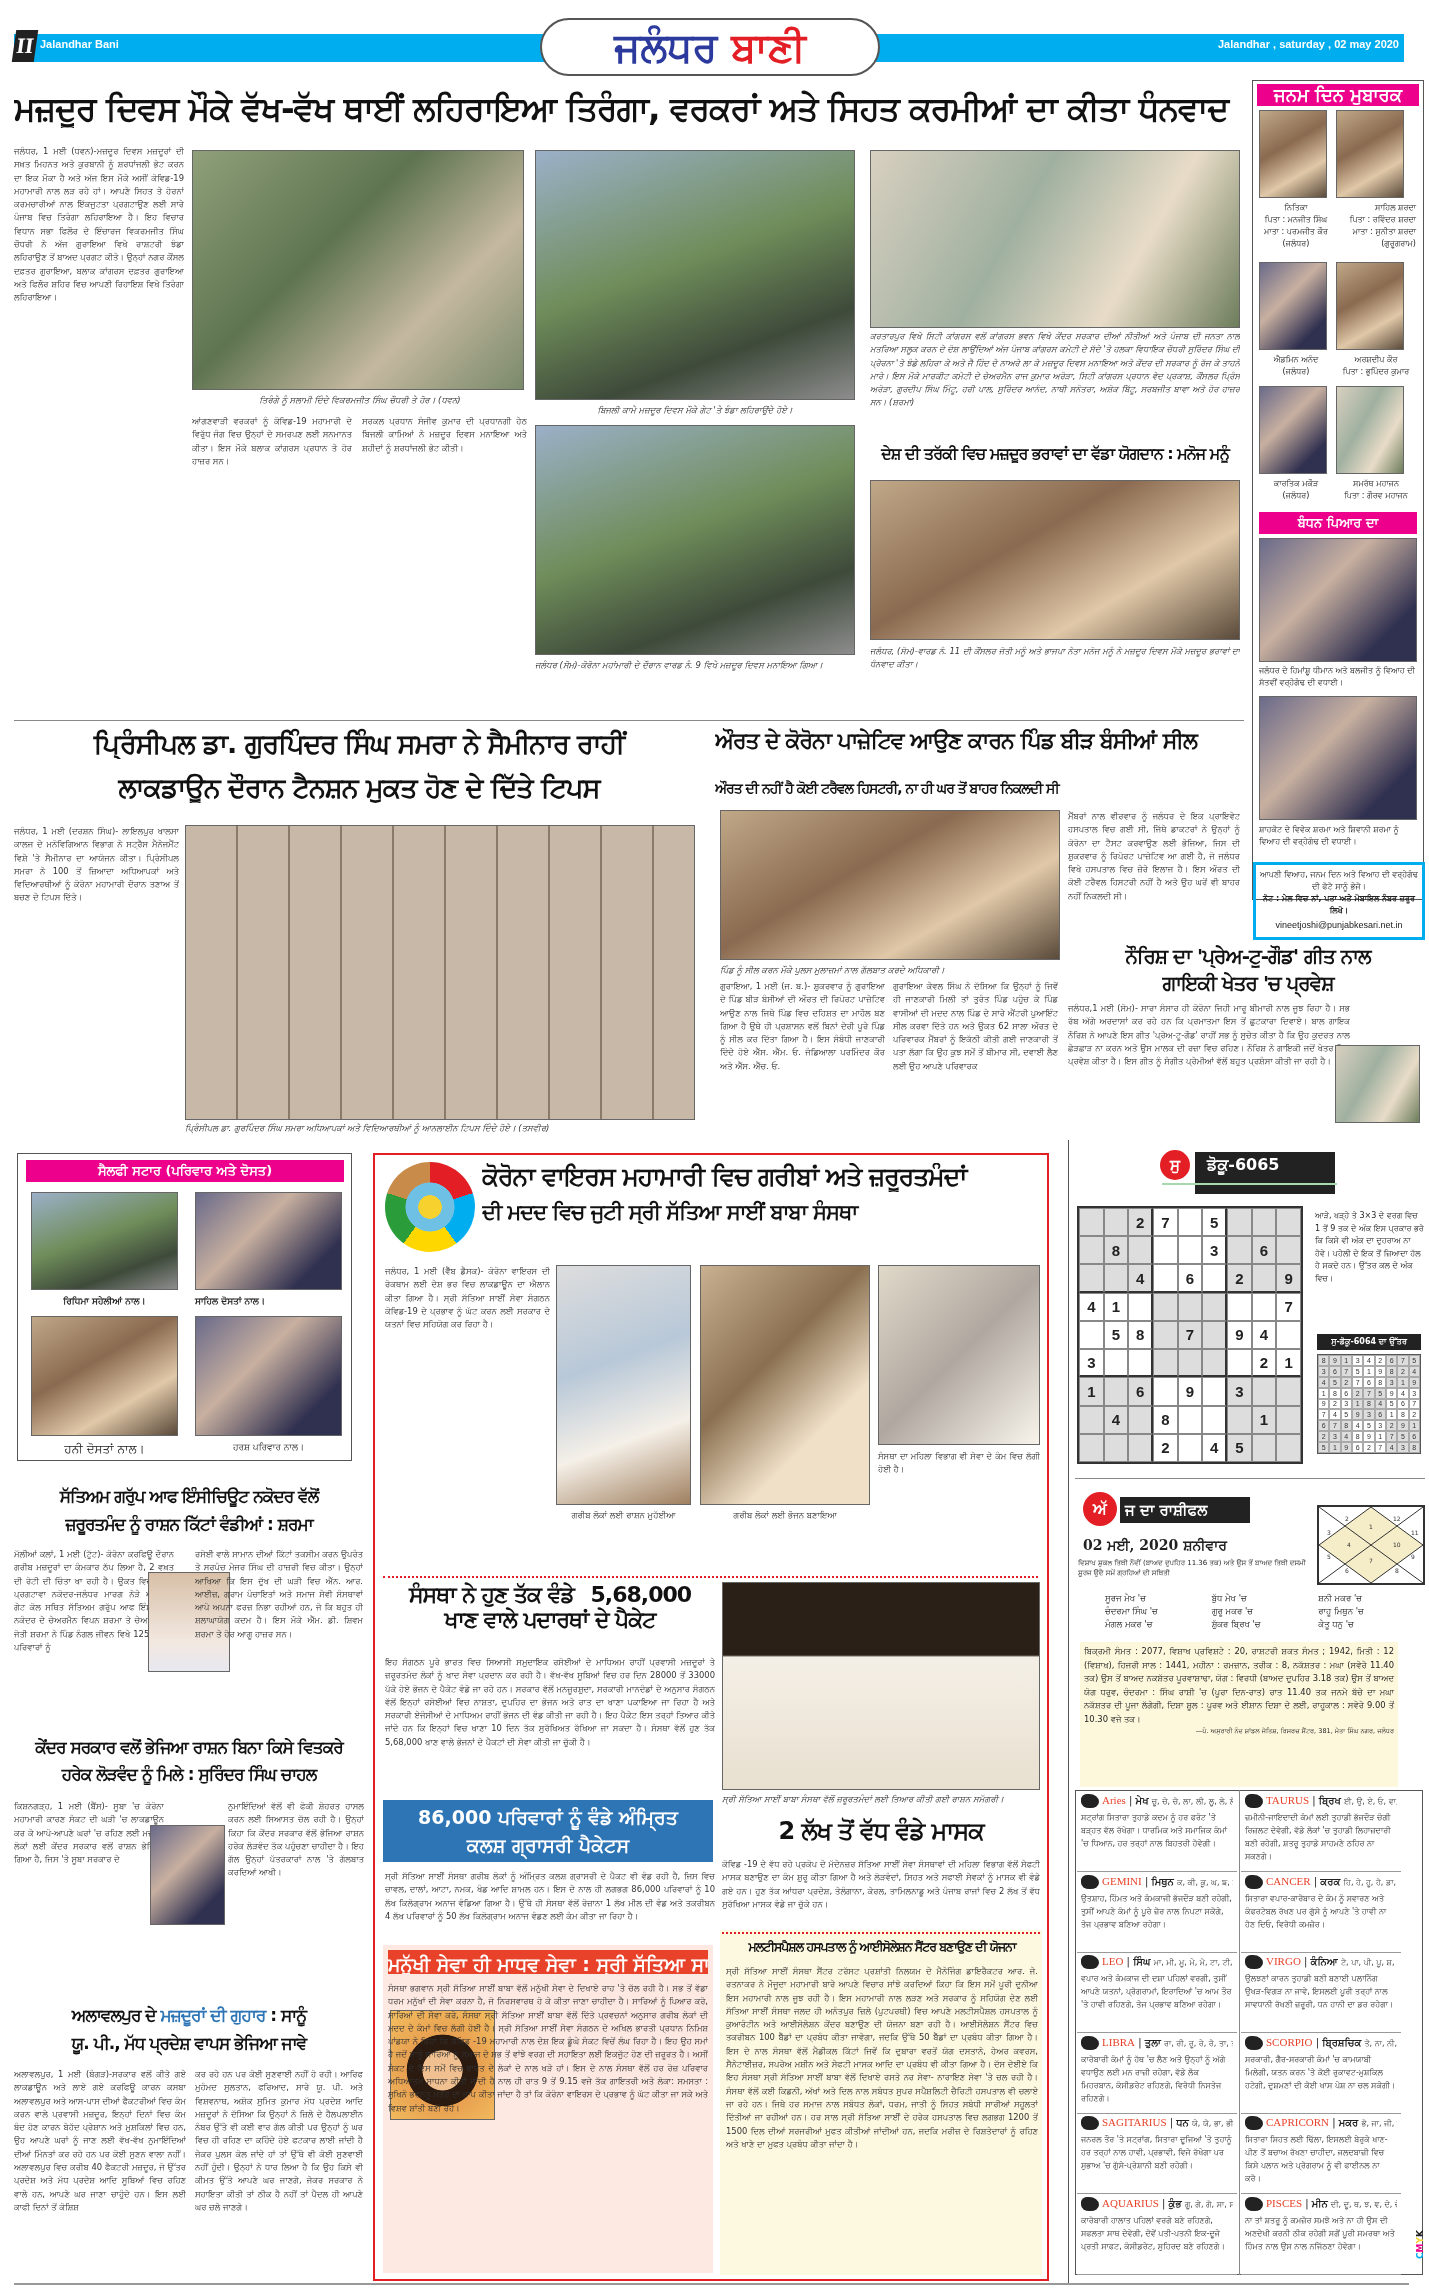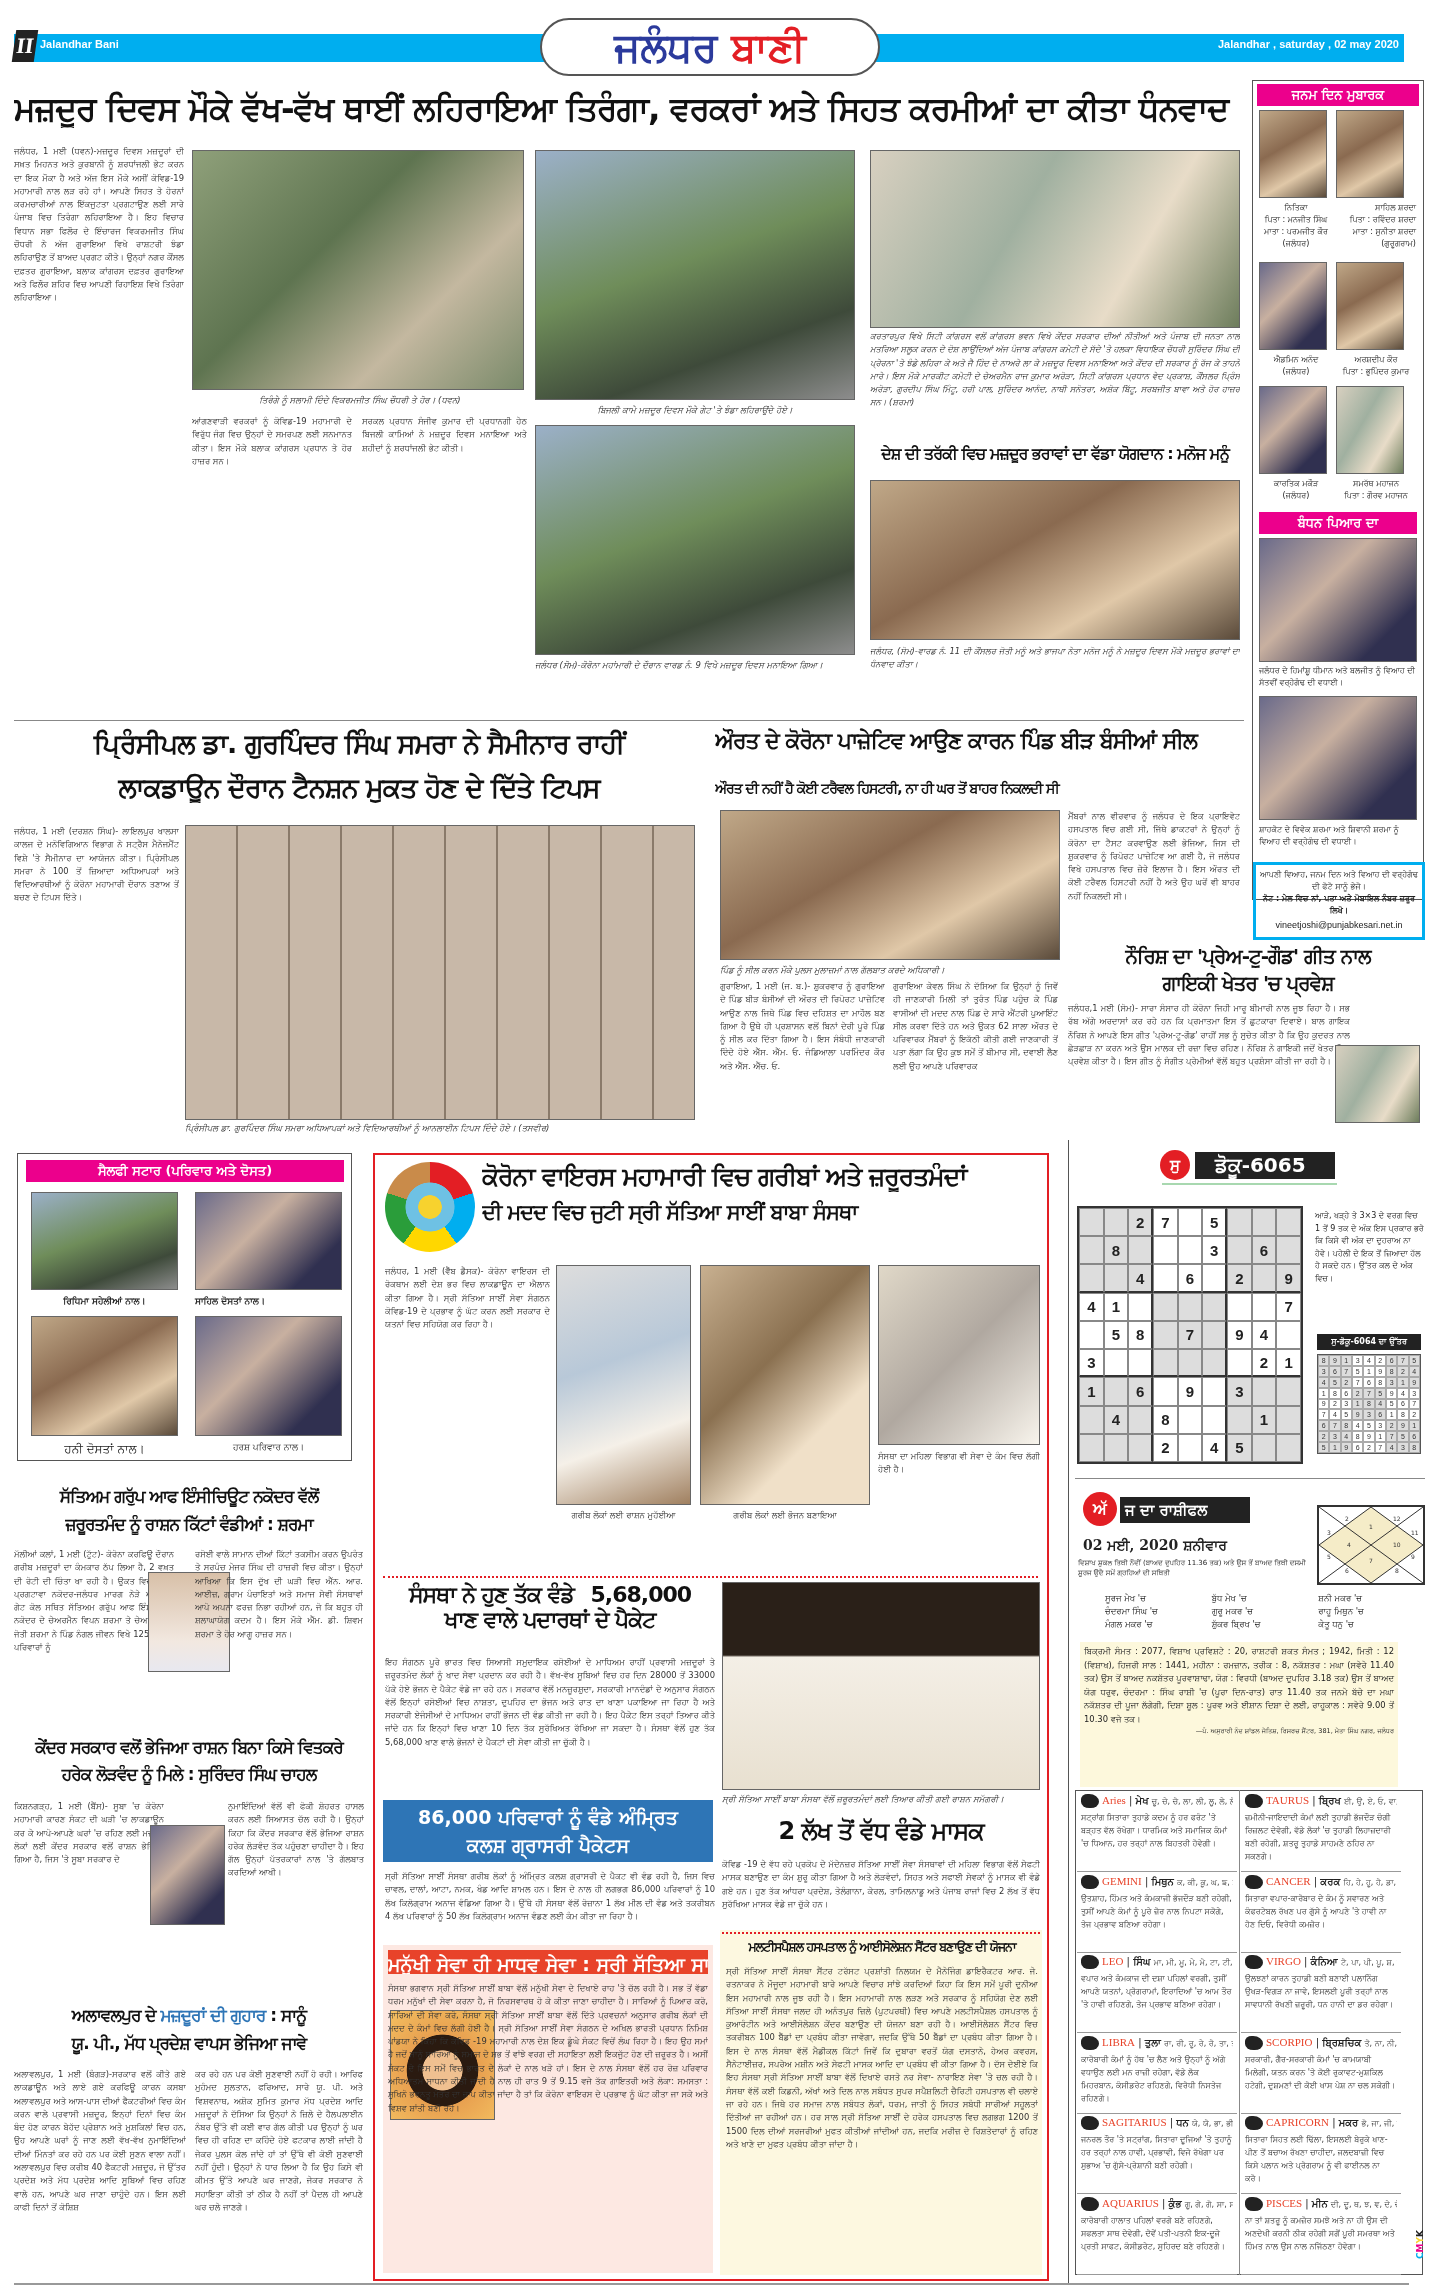--- a/index.html
+++ b/index.html
@@ -78,21 +78,21 @@
 <div class="abs col-text" style="left:870px;top:645px;width:370px;height:60px;font-style:italic">ਜਲੰਧਰ, (ਸੋਮ)-ਵਾਰਡ ਨੰ. 11 ਦੀ ਕੌਂਸਲਰ ਜੋਤੀ ਮਨੂੰ ਅਤੇ ਭਾਜਪਾ ਨੇਤਾ ਮਨੋਜ ਮਨੂੰ ਨੇ ਮਜ਼ਦੂਰ ਦਿਵਸ ਮੌਕੇ ਮਜ਼ਦੂਰ ਭਰਾਵਾਂ ਦਾ ਧੰਨਵਾਦ ਕੀਤਾ।</div>
 
 <div class="abs col-text" style="left:192px;top:415px;width:160px;height:300px">ਆਂਗਣਵਾੜੀ ਵਰਕਰਾਂ ਨੂੰ ਕੋਵਿਡ-19 ਮਹਾਮਾਰੀ ਦੇ ਵਿਰੁੱਧ ਜੰਗ ਵਿਚ ਉਨ੍ਹਾਂ ਦੇ ਸਮਰਪਣ ਲਈ ਸਨਮਾਨਤ ਕੀਤਾ। ਇਸ ਮੌਕੇ ਬਲਾਕ ਕਾਂਗਰਸ ਪ੍ਰਧਾਨ ਤੇ ਹੋਰ ਹਾਜ਼ਰ ਸਨ।</div>
 <div class="abs col-text" style="left:362px;top:415px;width:165px;height:300px">ਸਰਕਲ ਪ੍ਰਧਾਨ ਸੰਜੀਵ ਕੁਮਾਰ ਦੀ ਪ੍ਰਧਾਨਗੀ ਹੇਠ ਬਿਜਲੀ ਕਾਮਿਆਂ ਨੇ ਮਜ਼ਦੂਰ ਦਿਵਸ ਮਨਾਇਆ ਅਤੇ ਸ਼ਹੀਦਾਂ ਨੂੰ ਸ਼ਰਧਾਂਜਲੀ ਭੇਟ ਕੀਤੀ।</div>
 <div class="abs photo p2" style="left:535px;top:425px;width:320px;height:230px"></div>
 <div class="abs caption" style="left:535px;top:660px;width:320px;height:50px;overflow:hidden">ਜਲੰਧਰ (ਸੋਮ)-ਕੋਰੋਨਾ ਮਹਾਂਮਾਰੀ ਦੇ ਦੌਰਾਨ ਵਾਰਡ ਨੰ. 9 ਵਿਖੇ ਮਜ਼ਦੂਰ ਦਿਵਸ ਮਨਾਇਆ ਗਿਆ।</div>
 
 <div class="rule" style="left:14px;top:720px;width:1230px"></div>
 
 <div class="box" style="left:1252px;top:80px;width:172px;height:820px"></div>
-<div class="abs pinkbar" style="left:1257px;top:84px;width:162px;height:22px;font-size:13px;line-height:22px">ਜਨਮ ਦਿਨ ਮੁਬਾਰਕ</div>
+<div class="abs pinkbar" style="left:1257px;top:84px;width:162px;height:22px;font-size:18px;line-height:22px">ਜਨਮ ਦਿਨ ਮੁਬਾਰਕ</div>
 
 <div class="abs photo p4" style="left:1259px;top:110px;width:68px;height:88px"></div>
 <div class="abs photo p4" style="left:1336px;top:110px;width:68px;height:88px"></div>
 <div class="abs" style="left:1256px;top:202px;width:80px;font-size:8px;text-align:center;line-height:12px">
   <div>ਨਿਤਿਕਾ</div>
   <div>ਪਿਤਾ : ਮਨਜੀਤ ਸਿੰਘ</div>
   <div>ਮਾਤਾ : ਪਰਮਜੀਤ ਕੌਰ</div>
   <div>(ਜਲੰਧਰ)</div>
 </div>
 <div class="abs" style="left:1336px;top:202px;width:80px;font-size:8px;text-align:right;line-height:12px">
@@ -224,21 +224,21 @@
 <div class="abs photo p3" style="left:390px;top:2010px;width:105px;height:110px;background:radial-gradient(circle at 50% 55%,#f0c090 0 25%,#2a1a10 26% 45%,#e8a050 46%,#f4c060)"></div>
 <div class="abs col-text" style="left:388px;top:1982px;width:320px;height:285px;text-indent:0">ਸੰਸਥਾ ਭਗਵਾਨ ਸ੍ਰੀ ਸੱਤਿਆ ਸਾਈਂ ਬਾਬਾ ਵੱਲੋਂ ਮਨੁੱਖੀ ਸੇਵਾ ਦੇ ਦਿਖਾਏ ਰਾਹ 'ਤੇ ਚੱਲ ਰਹੀ ਹੈ। ਸਭ ਤੋਂ ਵੱਡਾ ਧਰਮ ਮਨੁੱਖਾਂ ਦੀ ਸੇਵਾ ਕਰਨਾ ਹੈ, ਜੋ ਨਿਰਸਵਾਰਥ ਹੋ ਕੇ ਕੀਤਾ ਜਾਣਾ ਚਾਹੀਦਾ ਹੈ। ਸਾਰਿਆਂ ਨੂੰ ਪਿਆਰ ਕਰੋ, ਸਾਰਿਆਂ ਦੀ ਸੇਵਾ ਕਰੋ, ਸੰਸਥਾ ਸ੍ਰੀ ਸੱਤਿਆ ਸਾਈਂ ਬਾਬਾ ਵੱਲੋਂ ਦਿੱਤੇ ਪ੍ਰਵਚਨਾਂ ਅਨੁਸਾਰ ਗਰੀਬ ਲੋਕਾਂ ਦੀ ਮਦਦ ਦੇ ਕੰਮਾਂ ਵਿਚ ਲੱਗੀ ਹੋਈ ਹੈ। ਸ੍ਰੀ ਸੱਤਿਆ ਸਾਈਂ ਸੇਵਾ ਸੰਗਠਨ ਦੇ ਅਖਿਲ ਭਾਰਤੀ ਪ੍ਰਧਾਨ ਨਿਮਿਸ਼ ਪਾਂਡਯਾ ਨੇ ਕਿਹਾ ਕਿ ਕੋਵਿਡ -19 ਮਹਾਮਾਰੀ ਨਾਲ ਦੇਸ਼ ਇਕ ਡੂੰਘੇ ਸੰਕਟ ਵਿਚੋਂ ਲੰਘ ਰਿਹਾ ਹੈ। ਇਹ ਉਹ ਸਮਾਂ ਹੈ ਜਦੋਂ ਸਾਨੂੰ ਸਾਰਿਆਂ ਨੂੰ ਸਮਾਜ ਦੇ ਸਭ ਤੋਂ ਵਾਂਝੇ ਵਰਗ ਦੀ ਸਹਾਇਤਾ ਲਈ ਇਕਜੁੱਟ ਹੋਣ ਦੀ ਜ਼ਰੂਰਤ ਹੈ। ਅਸੀਂ ਸੰਕਟ ਦੇ ਇਸ ਸਮੇਂ ਵਿਚ ਭਾਰਤ ਦੇ ਲੋਕਾਂ ਦੇ ਨਾਲ ਖੜੇ ਹਾਂ। ਇਸ ਦੇ ਨਾਲ ਸੰਸਥਾ ਵੱਲੋਂ ਹਰ ਰੋਜ਼ ਪਰਿਵਾਰ ਅਧਿਆਤਮ ਸਾਧਨਾ ਕੀਤੀ ਜਾਂਦੀ ਹੈ ਨਾਲ ਹੀ ਰਾਤ 9 ਤੋਂ 9.15 ਵਜੇ ਤੱਕ ਗਾਇਤਰੀ ਅਤੇ ਲੋਕਾ: ਸਮਸਤਾ : ਸੁਖਿਨੋ ਭਵਨਤੂ ਮੰਤਰ ਦਾ ਜਾਪ ਕੀਤਾ ਜਾਂਦਾ ਹੈ ਤਾਂ ਕਿ ਕੋਰੋਨਾ ਵਾਇਰਸ ਦੇ ਪ੍ਰਭਾਵ ਨੂੰ ਘੱਟ ਕੀਤਾ ਜਾ ਸਕੇ ਅਤੇ ਵਿਸ਼ਵ ਸ਼ਾਂਤੀ ਬਣੀ ਰਹੇ।</div>
 
 <div class="abs" style="left:720px;top:1930px;width:322px;height:345px;background:#fdf8e0"></div>
 <div class="abs" style="left:722px;top:1932px;width:318px;border-top:2px dotted #e31e24"></div>
 <div class="abs big-headline" style="left:724px;top:1940px;width:316px;font-size:12.5px;text-align:center;white-space:nowrap;overflow:hidden">ਮਲਟੀਸਪੈਸ਼ਲ ਹਸਪਤਾਲ ਨੂੰ ਆਈਸੋਲੇਸ਼ਨ ਸੈਂਟਰ ਬਣਾਉਣ ਦੀ ਯੋਜਨਾ</div>
 <div class="abs col-text" style="left:726px;top:1965px;width:312px;height:305px">ਸ੍ਰੀ ਸੱਤਿਆ ਸਾਈਂ ਸੰਸਥਾ ਸੈਂਟਰ ਟਰੱਸਟ ਪ੍ਰਸ਼ਾਂਤੀ ਨਿਲਯਮ ਦੇ ਮੈਨੇਜਿੰਗ ਡਾਇਰੈਕਟਰ ਆਰ. ਜੇ. ਰਤਨਾਕਰ ਨੇ ਮੌਜੂਦਾ ਮਹਾਮਾਰੀ ਬਾਰੇ ਆਪਣੇ ਵਿਚਾਰ ਸਾਂਝੇ ਕਰਦਿਆਂ ਕਿਹਾ ਕਿ ਇਸ ਸਮੇਂ ਪੂਰੀ ਦੁਨੀਆ ਇਸ ਮਹਾਮਾਰੀ ਨਾਲ ਜੂਝ ਰਹੀ ਹੈ। ਇਸ ਮਹਾਮਾਰੀ ਨਾਲ ਲੜਣ ਅਤੇ ਸਰਕਾਰ ਨੂੰ ਸਹਿਯੋਗ ਦੇਣ ਲਈ ਸੱਤਿਆ ਸਾਈਂ ਸੰਸਥਾ ਜਲਦ ਹੀ ਅਨੰਤਪੁਰ ਜ਼ਿਲੇ (ਪੁਟਪਰਥੀ) ਵਿਚ ਆਪਣੇ ਮਲਟੀਸਪੈਸ਼ਲ ਹਸਪਤਾਲ ਨੂੰ ਕੁਆਰੰਟੀਨ ਅਤੇ ਆਈਸੋਲੇਸ਼ਨ ਕੇਂਦਰ ਬਣਾਉਣ ਦੀ ਯੋਜਨਾ ਬਣਾ ਰਹੀ ਹੈ। ਆਈਸੋਲੇਸ਼ਨ ਸੈਂਟਰ ਵਿਚ ਤਕਰੀਬਨ 100 ਬੈੱਡਾਂ ਦਾ ਪ੍ਰਬੰਧ ਕੀਤਾ ਜਾਵੇਗਾ, ਜਦਕਿ ਉੱਥੇ 50 ਬੈੱਡਾਂ ਦਾ ਪ੍ਰਬੰਧ ਕੀਤਾ ਗਿਆ ਹੈ। ਇਸ ਦੇ ਨਾਲ ਸੰਸਥਾ ਵੱਲੋਂ ਮੈਡੀਕਲ ਕਿੱਟਾਂ ਜਿਵੇਂ ਕਿ ਦੁਬਾਰਾ ਵਰਤੋਂ ਯੋਗ ਦਸਤਾਨੇ, ਹੇਅਰ ਕਵਰਸ, ਸੈਨੇਟਾਈਜ਼ਰ, ਸਪਰੇਅ ਮਸ਼ੀਨ ਅਤੇ ਸੇਫਟੀ ਮਾਸਕ ਆਦਿ ਦਾ ਪ੍ਰਬੰਧ ਵੀ ਕੀਤਾ ਗਿਆ ਹੈ। ਦੱਸ ਦੇਈਏ ਕਿ ਇਹ ਸੰਸਥਾ ਸ੍ਰੀ ਸੱਤਿਆ ਸਾਈਂ ਬਾਬਾ ਵੱਲੋਂ ਦਿਖਾਏ ਰਸਤੇ ਨਰ ਸੇਵਾ- ਨਾਰਾਇਣ ਸੇਵਾ 'ਤੇ ਚਲ ਰਹੀ ਹੈ। ਸੰਸਥਾ ਵੱਲੋਂ ਕਈ ਕਿਡਨੀ, ਅੱਖਾਂ ਅਤੇ ਦਿਲ ਨਾਲ ਸਬੰਧਤ ਸੁਪਰ ਸਪੈਸ਼ਲਿਟੀ ਚੈਰਿਟੀ ਹਸਪਤਾਲ ਵੀ ਚਲਾਏ ਜਾ ਰਹੇ ਹਨ। ਜਿਥੇ ਹਰ ਸਮਾਜ ਨਾਲ ਸਬੰਧਤ ਲੋਕਾਂ, ਧਰਮ, ਜਾਤੀ ਨੂੰ ਸਿਹਤ ਸਬੰਧੀ ਸਾਰੀਆਂ ਸਹੂਲਤਾਂ ਦਿੱਤੀਆਂ ਜਾ ਰਹੀਆਂ ਹਨ। ਹਰ ਸਾਲ ਸ੍ਰੀ ਸੱਤਿਆ ਸਾਈਂ ਦੇ ਹਰੇਕ ਹਸਪਤਾਲ ਵਿਚ ਲਗਭਗ 1200 ਤੋਂ 1500 ਦਿਲ ਦੀਆਂ ਸਰਜਰੀਆਂ ਮੁਫਤ ਕੀਤੀਆਂ ਜਾਂਦੀਆਂ ਹਨ, ਜਦਕਿ ਮਰੀਜ਼ ਦੇ ਰਿਸ਼ਤੇਦਾਰਾਂ ਨੂੰ ਰਹਿਣ ਅਤੇ ਖਾਣੇ ਦਾ ਮੁਫਤ ਪ੍ਰਬੰਧ ਕੀਤਾ ਜਾਂਦਾ ਹੈ।</div>
 
 <div class="box" style="left:1068px;top:1140px;width:361px;height:1143px;border-left:1px solid #555;border-right:none;border-top:none;border-bottom:none"></div>
 <div class="abs redcircle" style="left:1160px;top:1150px;width:30px;height:30px;line-height:30px;font-size:15px">ਸੁ</div>
-<div class="abs blackbadge" style="left:1195px;top:1152px;width:140px;height:27px;line-height:26px;font-size:20px;padding-left:20px">ਡੋਕੂ-6065</div>
+<div class="abs blackbadge" style="left:1195px;top:1152px;width:140px;height:42px;line-height:26px;font-size:16px;padding-left:12px">ਡੋਕੂ-6065</div>
 <div class="abs" style="left:1162px;top:1183px;width:175px;height:2px;background:#a8d8b0"></div>
 
 <div class="sudoku" id="sudoku-grid">
     <div class="g"></div>
     <div class="g"></div>
     <div class="g br">2</div>
     <div>7</div>
     <div></div>
     <div class="br">5</div>
     <div class="g"></div>

